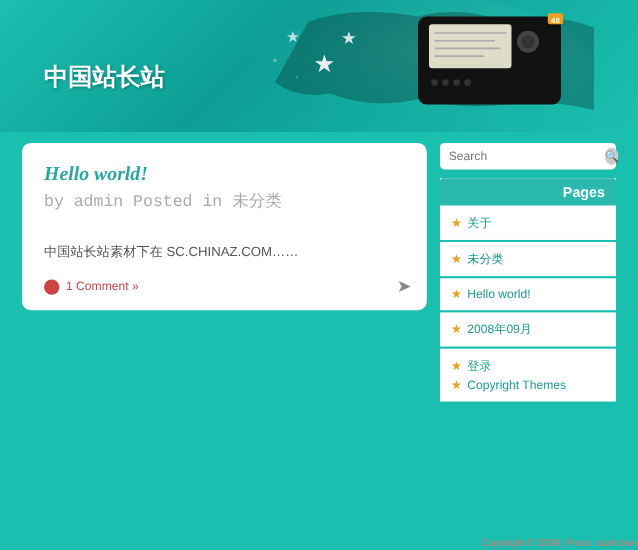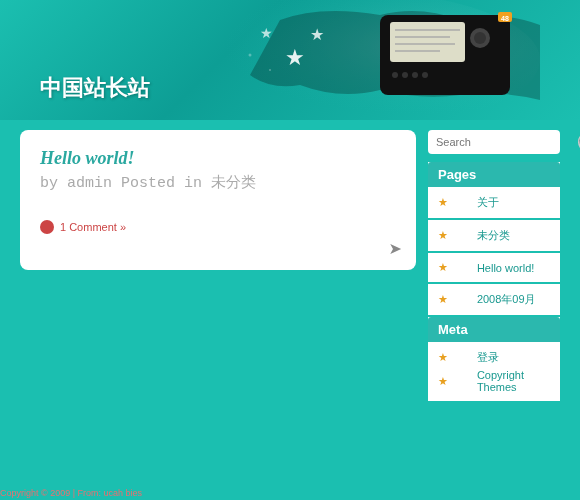--- a/index.html
+++ b/index.html
@@ -21,21 +21,20 @@
     }
 
     .site-title {
       position: absolute;
       left: 40px;
       top: 55px;
       color: white;
       font-size: 22px;
       font-weight: bold;
       text-shadow: 1px 1px 3px rgba(0,0,0,0.3);
-      margin-top: 18px;
     }
 
     
     .main-container {
       display: flex;
       padding: 10px 20px;
       gap: 12px;
       height: 370px;
     }
 
@@ -100,21 +99,21 @@
     .post-arrow {
       position: absolute;
       bottom: 12px;
       right: 14px;
       color: #888;
       font-size: 16px;
     }
 
     
     .sidebar {
-      width: 132px;
+      width: 160px;
       display: flex;
       flex-direction: column;
       gap: 0;
     }
 
     .search-box {
       background: white;
       border-radius: 4px;
       display: flex;
       align-items: center;
@@ -147,20 +146,21 @@
       margin-bottom: 2px;
     }
 
     .sidebar-section-header {
       background: #2bb8ae;
       color: white;
       font-size: 13px;
       font-weight: bold;
       padding: 5px 10px;
       border-radius: 3px 3px 0 0;
+      text-align: right;
     }
 
     .sidebar-section-content {
       padding: 6px 10px;
       background: white;
     }
 
     .sidebar-item {
       display: flex;
       align-items: center;
@@ -170,30 +170,29 @@
 
     .star-icon {
       color: #e8a020;
       font-size: 11px;
     }
 
     .sidebar-link {
       font-size: 11px;
       color: #1a9990;
       text-decoration: none;
-      margin-left: 24px;
     }
 
     
     .footer {
       position: absolute;
       bottom: 2px;
       left: 0;
       right: 0;
-      text-align: left;
+      text-align: right;
       font-size: 9px;
       color: #e87070;
     }
 
     .splash-bg {
       position: absolute;
       right: 0;
       top: 0;
       width: 100%;
       height: 100%;
@@ -247,20 +246,21 @@
 
   <div class="site-title">中国站长站</div>
 </div>
 
 <div class="main-container">
 
   <div class="content-area">
     <div class="post-card">
       <div class="post-title">Hello world!</div>
       <div class="post-meta">by admin Posted in 未分类</div>
+      <div class="post-excerpt">中国站长站素材下在 SC.CHINAZ.COM……</div>
       <div class="post-footer">
         <div class="comment-bubble"></div>
         <a class="comment-link" href="#">1 Comment »</a>
       </div>
       <div class="post-arrow">➤</div>
     </div>
   </div>
 
   <div class="sidebar">
 
@@ -300,21 +300,20 @@
     <div class="sidebar-section">
       <div class="sidebar-section-content">
         <div class="sidebar-item">
           <span class="star-icon">★</span>
           <a class="sidebar-link" href="#">2008年09月</a>
         </div>
       </div>
     </div>
 
     <div class="sidebar-section">
-      <div class="sidebar-section-header">Meta</div>
       <div class="sidebar-section-content">
         <div class="sidebar-item">
           <span class="star-icon">★</span>
           <a class="sidebar-link" href="#">登录</a>
         </div>
         <div class="sidebar-item">
           <span class="star-icon">★</span>
           <a class="sidebar-link" href="#">Copyright Themes</a>
         </div>
       </div>

